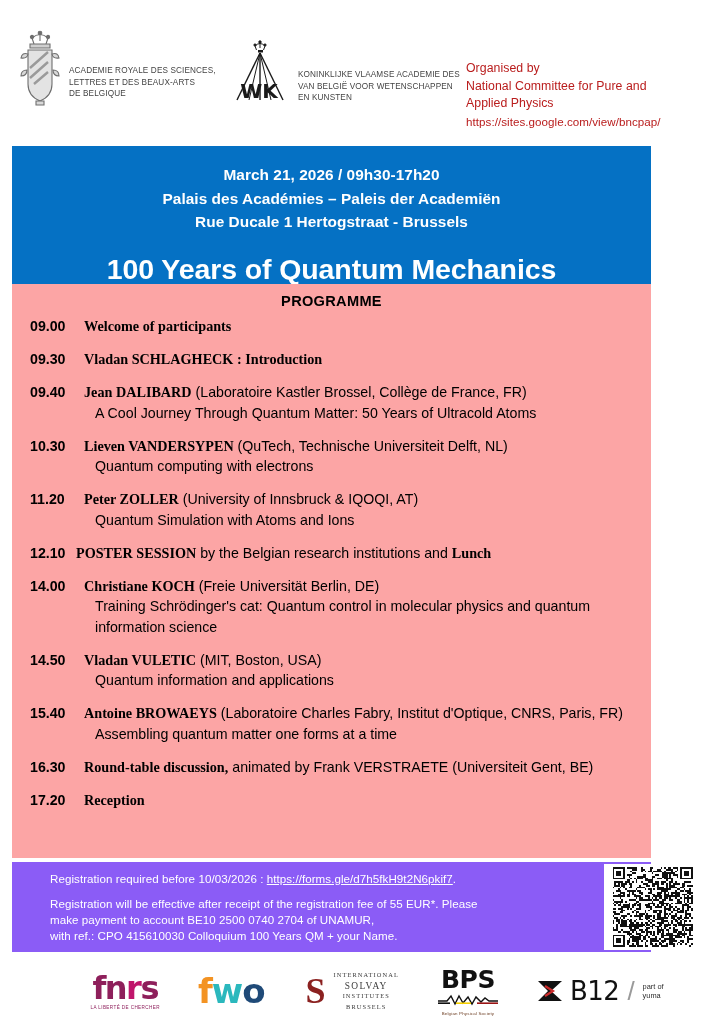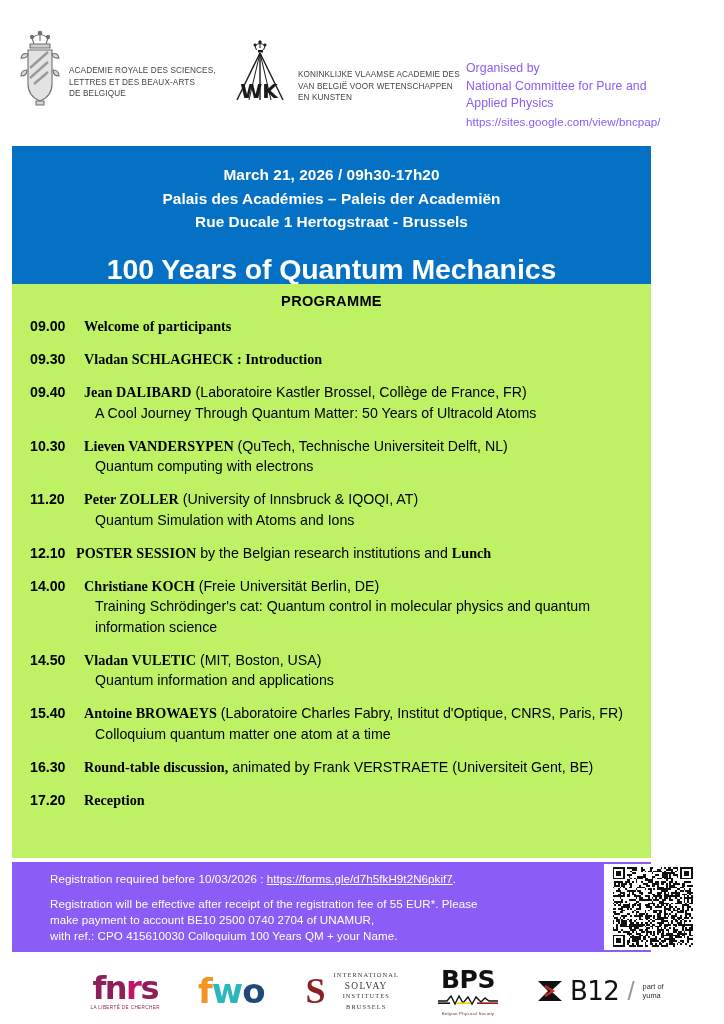--- a/index.html
+++ b/index.html
@@ -41,21 +41,21 @@
   .acad-text div { display: block; }
 
   .crest { width: 48px; height: 78px; display:block; }
   .awk-mark { width: 68px; height: 80px; display:block; }
 
   .org-block {
     position: absolute;
     left: 466px; top: 60px;
     font-size: 12.3px;
     line-height: 17.6px;
-    color: #8b5cf6;
+    color: #b91c1c;
     letter-spacing: 0.05px;
   }
   .org-block .org-url { font-size: 11.6px; text-align: center; }
 
   
   .panel {
     position: absolute;
     left: 12px;
     width: 639px;
   }
@@ -78,21 +78,21 @@
     font-size: 28.5px;
     font-weight: bold;
     margin-top: 19px;
     letter-spacing: -0.1px;
   }
 
   
   .programme {
     top: 284px;
     height: 574px;
-    background: #bef264;
+    background: #fca5a5;
     box-sizing: border-box;
     padding: 9px 18px 0 18px;
   }
   .prog-heading {
     text-align: center;
     font-size: 14.6px;
     font-weight: bold;
     color: #000;
     letter-spacing: 0.3px;
     margin-bottom: 7px;
@@ -360,21 +360,21 @@
       <div class="slot">
         <div class="slot-time">14.00</div>
         <div class="slot-body"><b>Christiane KOCH</b><span> (Freie Universität Berlin, DE)</span><span class="slot-sub">Training Schrödinger's cat: Quantum control in molecular physics and quantum information science</span></div>
       </div>
       <div class="slot">
         <div class="slot-time">14.50</div>
         <div class="slot-body"><b>Vladan VULETIC</b><span> (MIT, Boston, USA)</span><span class="slot-sub">Quantum information and applications</span></div>
       </div>
       <div class="slot">
         <div class="slot-time">15.40</div>
-        <div class="slot-body"><b>Antoine BROWAEYS</b><span> (Laboratoire Charles Fabry, Institut d'Optique, CNRS, Paris, FR)</span><span class="slot-sub">Colloquium quantum matter one atom at a time</span></div>
+        <div class="slot-body"><b>Antoine BROWAEYS</b><span> (Laboratoire Charles Fabry, Institut d'Optique, CNRS, Paris, FR)</span><span class="slot-sub">Assembling quantum matter one forms at a time</span></div>
       </div>
       <div class="slot">
         <div class="slot-time">16.30</div>
         <div class="slot-body"><b>Round-table discussion,</b><span> animated by Frank VERSTRAETE (Universiteit Gent, BE)</span></div>
       </div>
       <div class="slot">
         <div class="slot-time">17.20</div>
         <div class="slot-body"><b>Reception</b></div>
       </div>
     </div>

